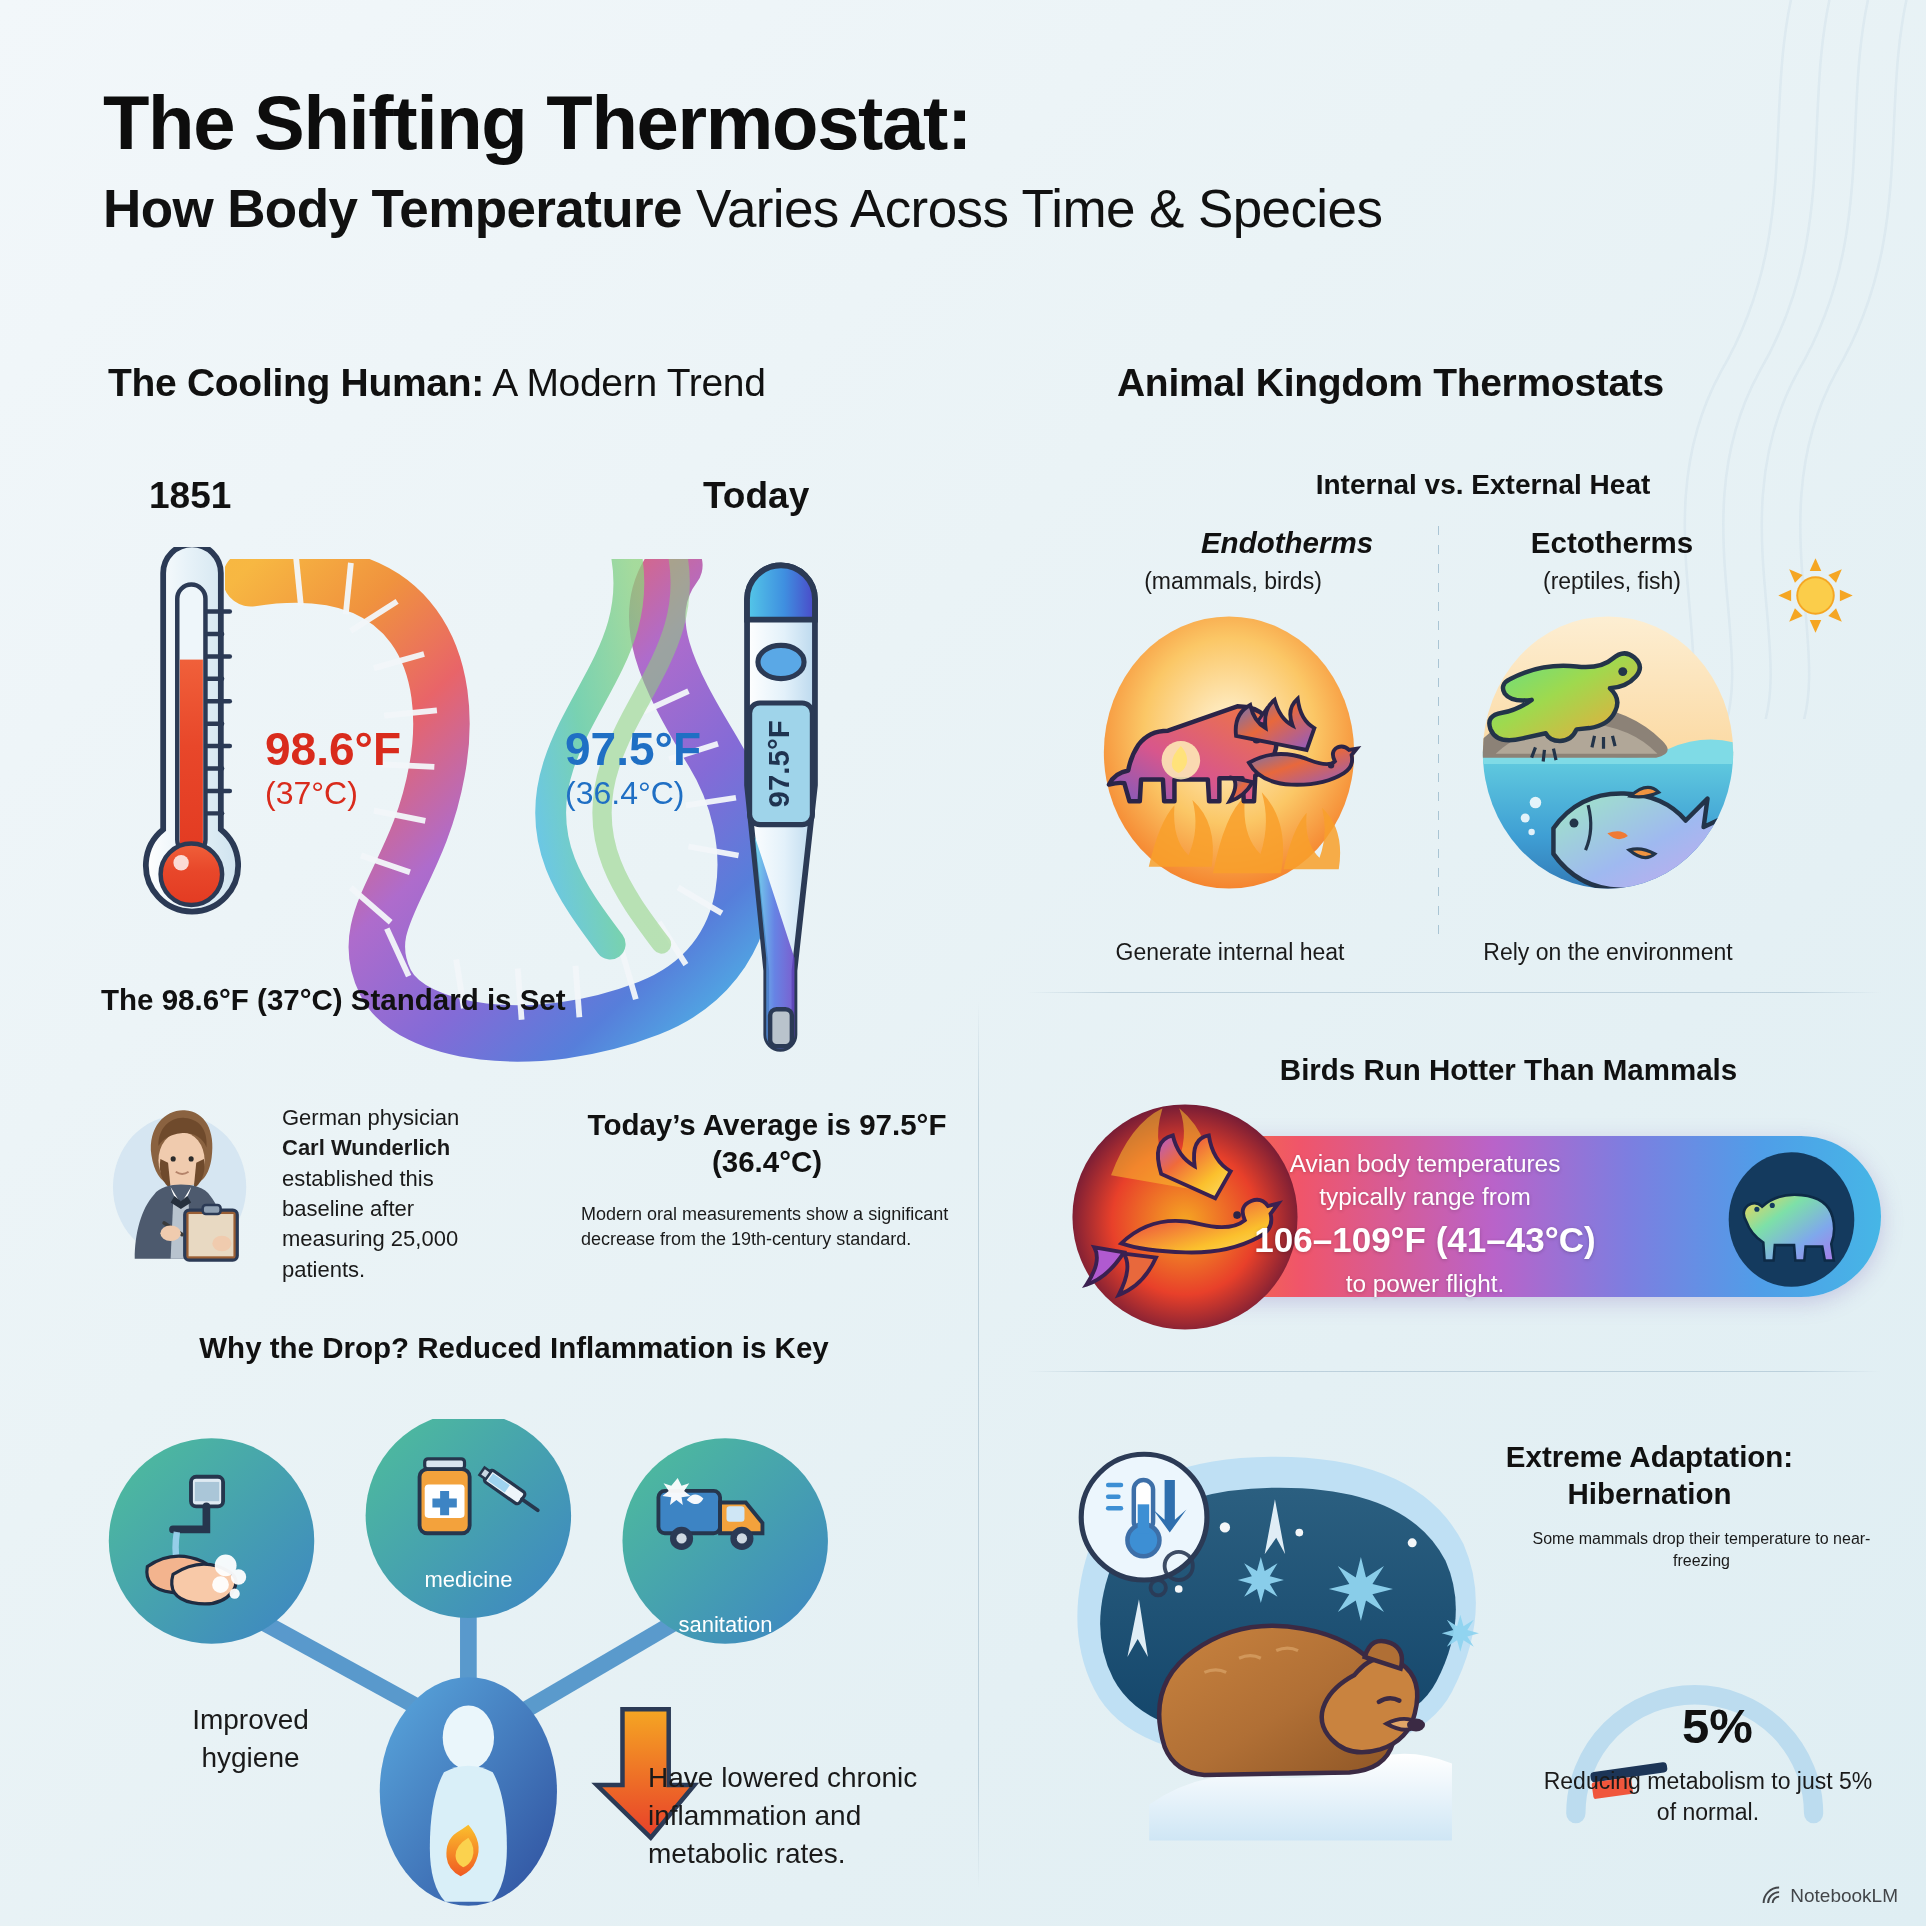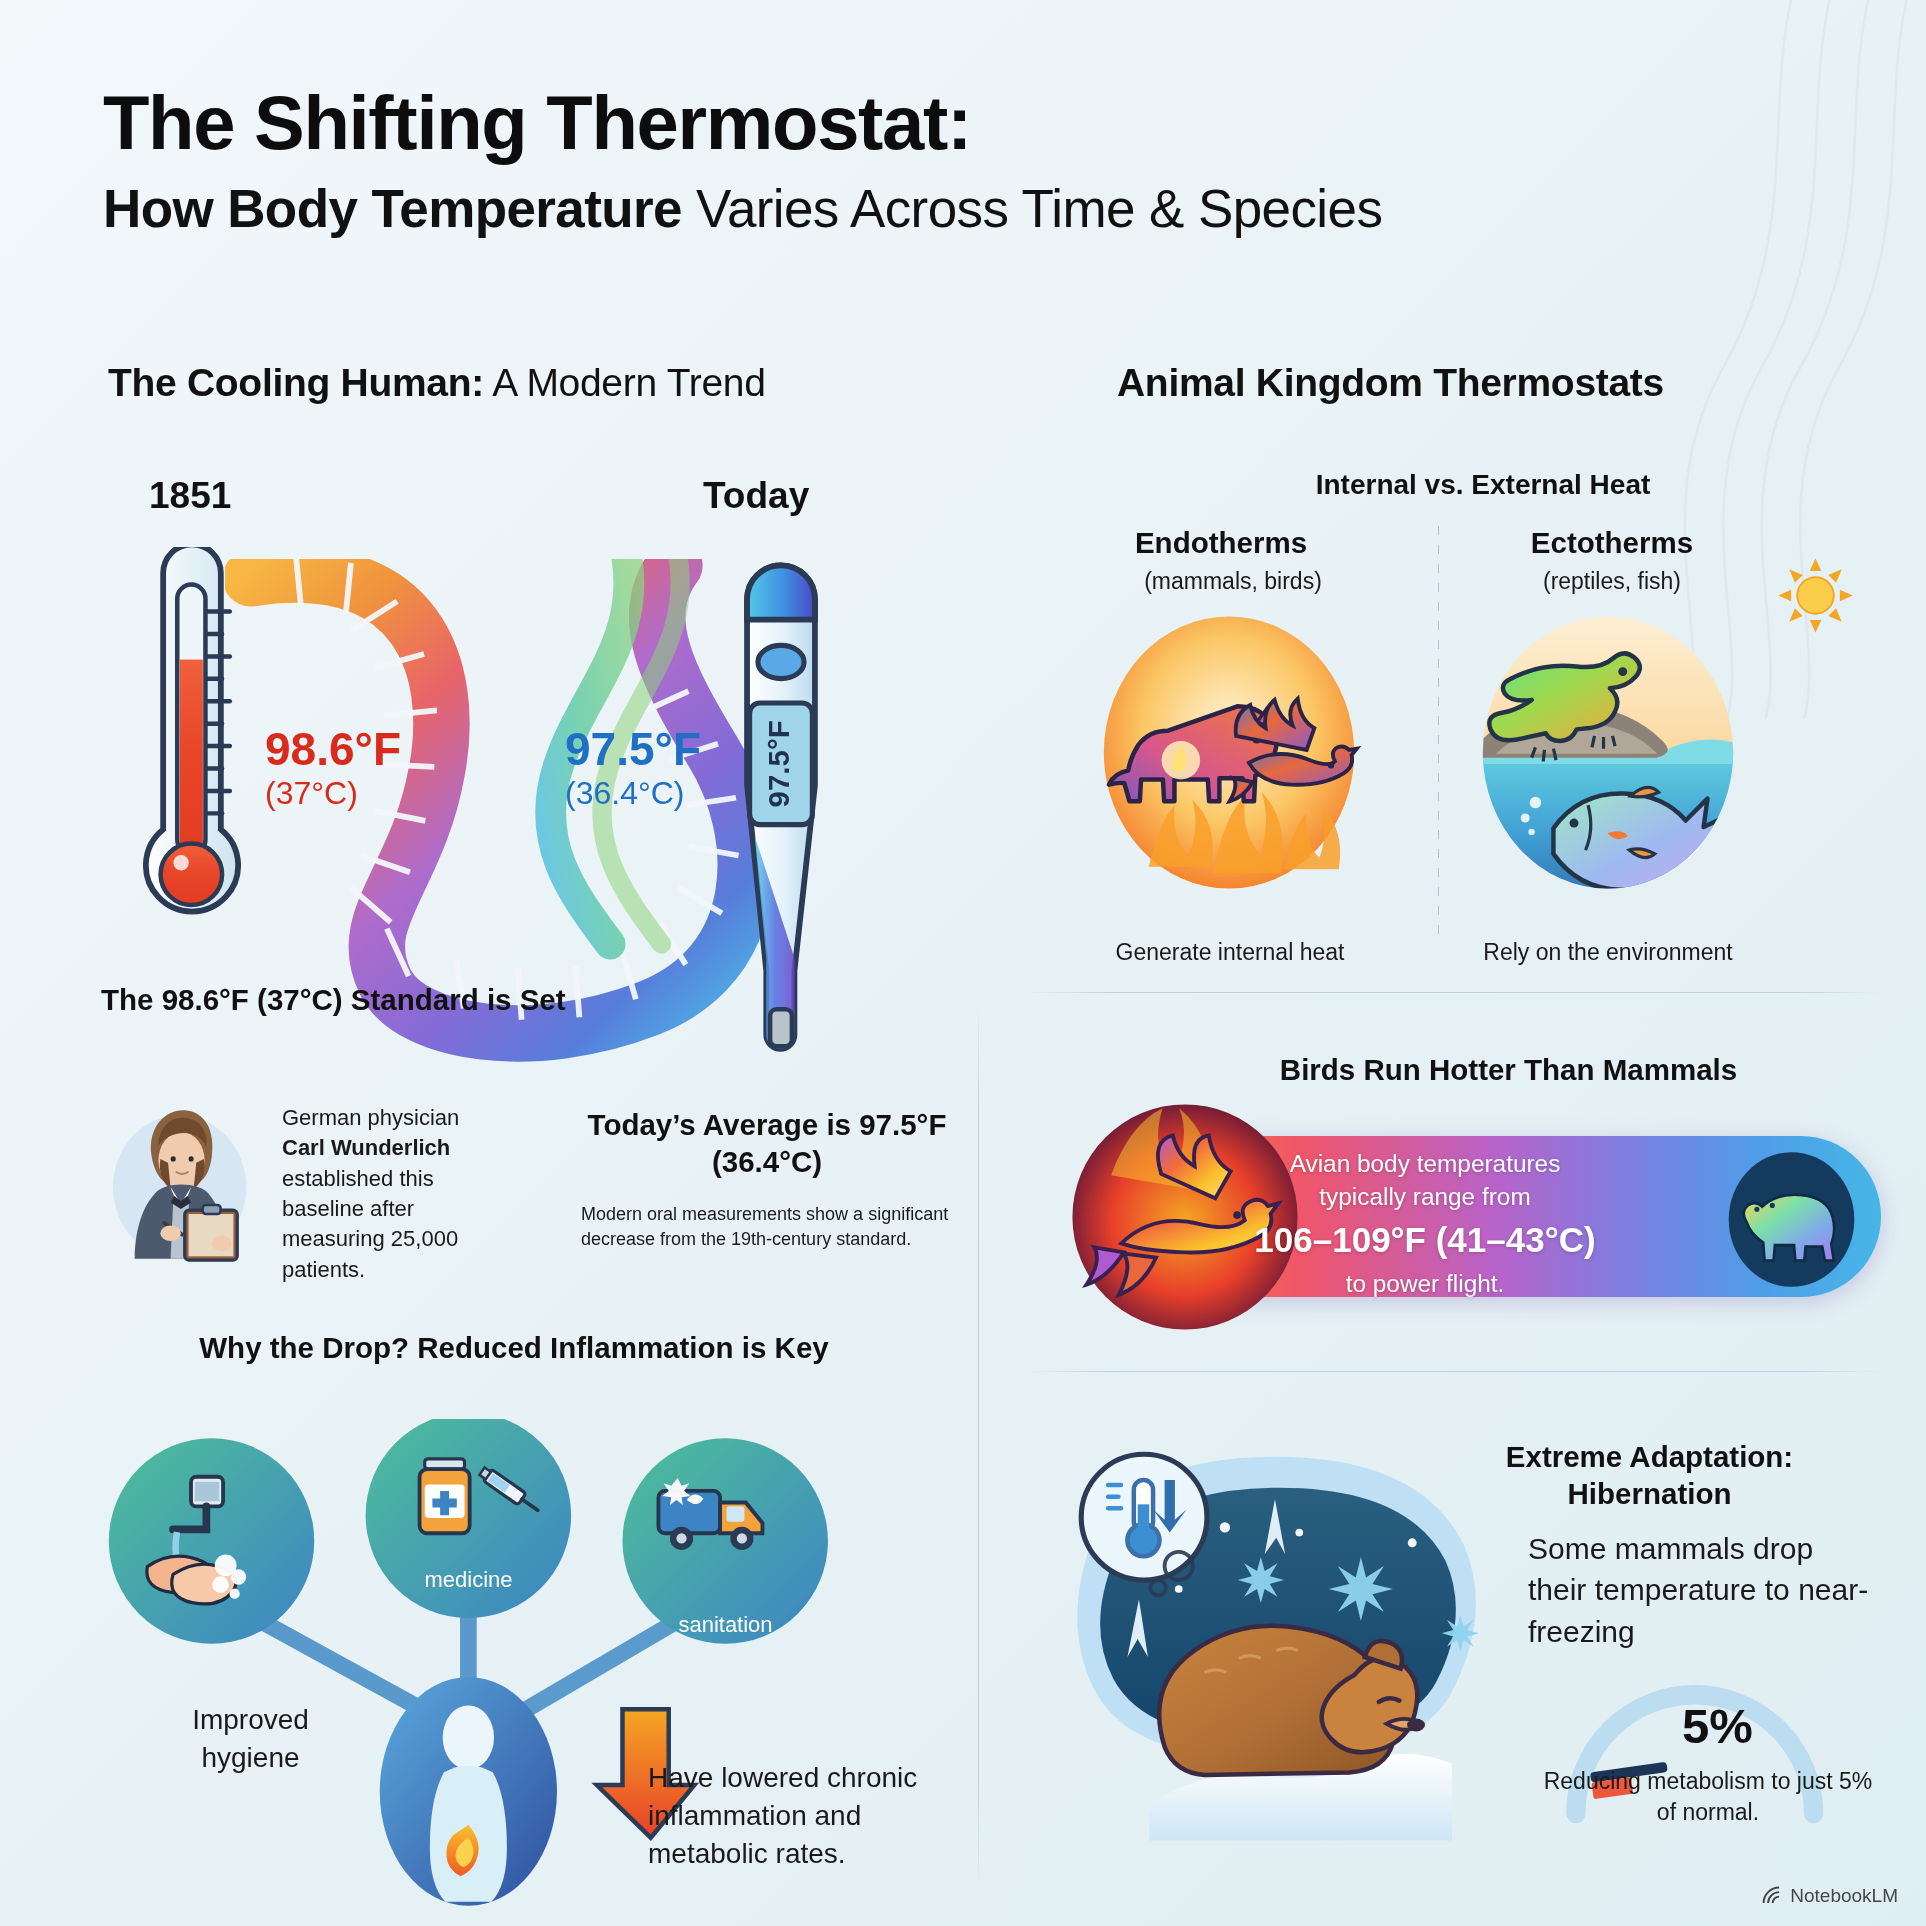--- a/index.html
+++ b/index.html
@@ -63,21 +63,21 @@
   
   .vdiv { position:absolute; width:1.3px; background:linear-gradient(180deg,rgba(140,170,190,0) 0%,rgba(140,170,190,.45) 12%,rgba(140,170,190,.45) 88%,rgba(140,170,190,0) 100%); }
   .hdiv { position:absolute; height:1.3px; background:linear-gradient(90deg,rgba(140,170,190,0) 0%,rgba(140,170,190,.45) 10%,rgba(140,170,190,.45) 90%,rgba(140,170,190,0) 100%); }
 
   
   .sub-head { position:absolute; font-size:28px; font-weight:bold; color:#111; text-align:center; }
   #ivse { left:1104px; top:469px; width:758px; }
 
   .type-title { position:absolute; font-size:29.5px; font-weight:bold; color:#111; text-align:center; }
   .type-sub { position:absolute; font-size:23px; color:#1a1a1a; text-align:center; }
-  #endo-t { left:1054px; top:526px; width:334px; }
+  #endo-t { left:1120px; top:526px; width:334px;font-style:italic; }
   #endo-s { left:1066px; top:568px; width:334px; }
   #ecto-t { left:1445px; top:526px; width:334px; }
   #ecto-s { left:1445px; top:568px; width:334px; }
 
   .circ-scene { position:absolute; width:276px; height:302px; }
   #endo-scene { left:1091px; top:597px; }
   #ecto-scene { left:1470px; top:597px; }
   .sun-ico { position:absolute; left:1777px; top:557px; width:77px; height:77px; }
 
   .cap { position:absolute; font-size:23px; color:#1a1a1a; text-align:center; }
@@ -91,21 +91,21 @@
      box-shadow:0 5.1px 22px rgba(120,90,180,.28); }
   .pill-text { position:absolute; left:1181px; top:1148px; width:488px; text-align:center; color:#fff;
      font-size:24.4px; line-height:1.34; text-shadow:0 1.3px 3.9px rgba(0,0,0,.22); }
   .pill-text .big { font-size:35px; font-weight:bold; display:block; margin:3.9px 0; }
   .bird-circ { position:absolute; left:1066px; top:1098px; width:238px; height:238px; }
   .bear-circ { position:absolute; left:1721px; top:1149px; width:141px; height:141px; }
 
   
   .hib-scene { position:absolute; left:1053px; top:1445px; width:449px; height:424px; }
   .hib-head { position:absolute; left:1476px; top:1438px; width:347px; text-align:center; font-size:29.5px; font-weight:bold; line-height:1.26; color:#111; }
-  .hib-body { position:absolute; left:1528px; top:1528px; width:347px; text-align:left; font-size:30px; line-height:1.38; color:#1a1a1a; }
+  .hib-body { position:absolute; left:1528px; top:1528px; width:347px; text-align:center; font-size:16px; line-height:1.38; color:#1a1a1a; }
   .gauge { position:absolute; left:1554px; top:1676px; width:302px; height:148px; }
   .gauge-val { position:absolute; left:1682px; top:1698px; font-size:49px; font-weight:bold; color:#111; }
   .gauge-cap { position:absolute; left:1541px; top:1766px; width:334px; text-align:center; font-size:23px; line-height:1.34; color:#1a1a1a; }
 
   
   .wm { position:absolute; right:28px; bottom:19px; display:flex; align-items:center; gap:7.7px; opacity:.82; }
   .wm span { font-size:19px; color:#202124; }
 </style>
 </head>
 <body>

